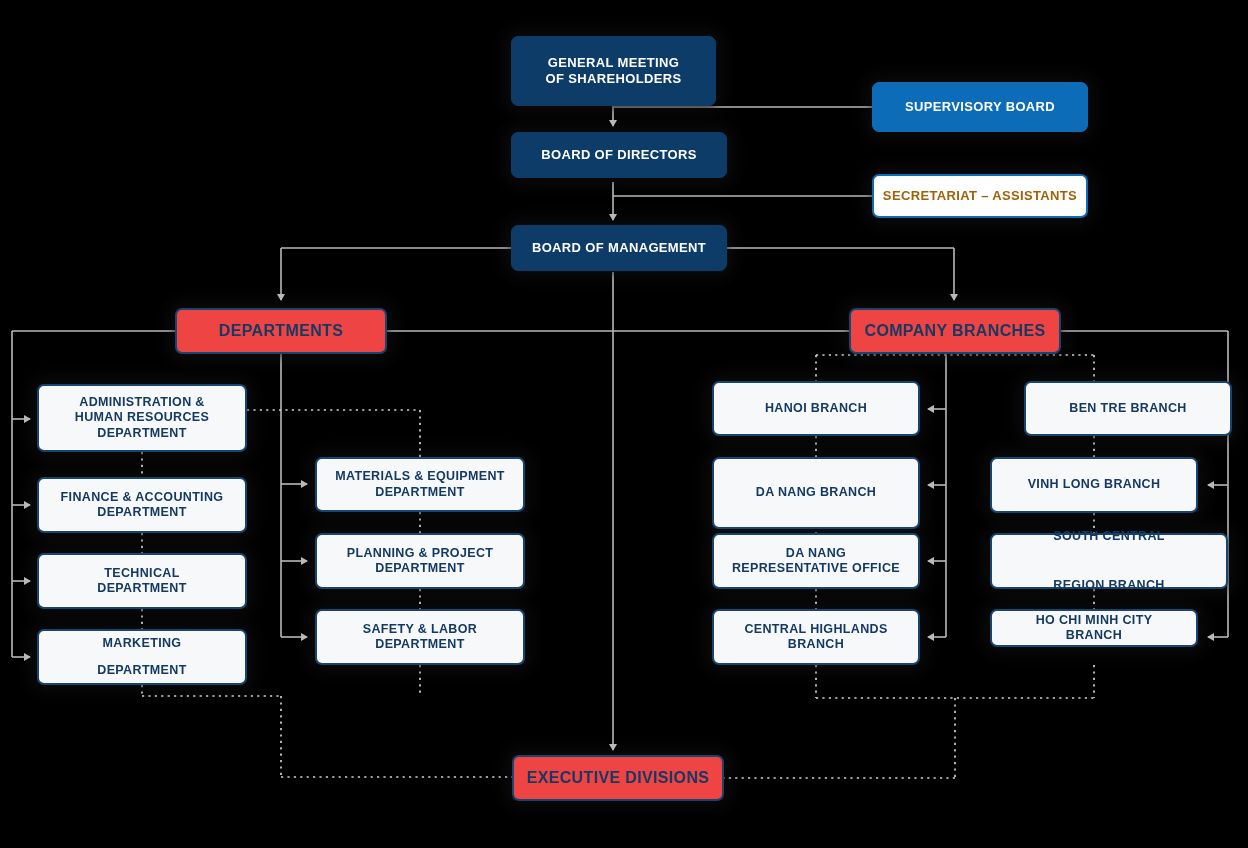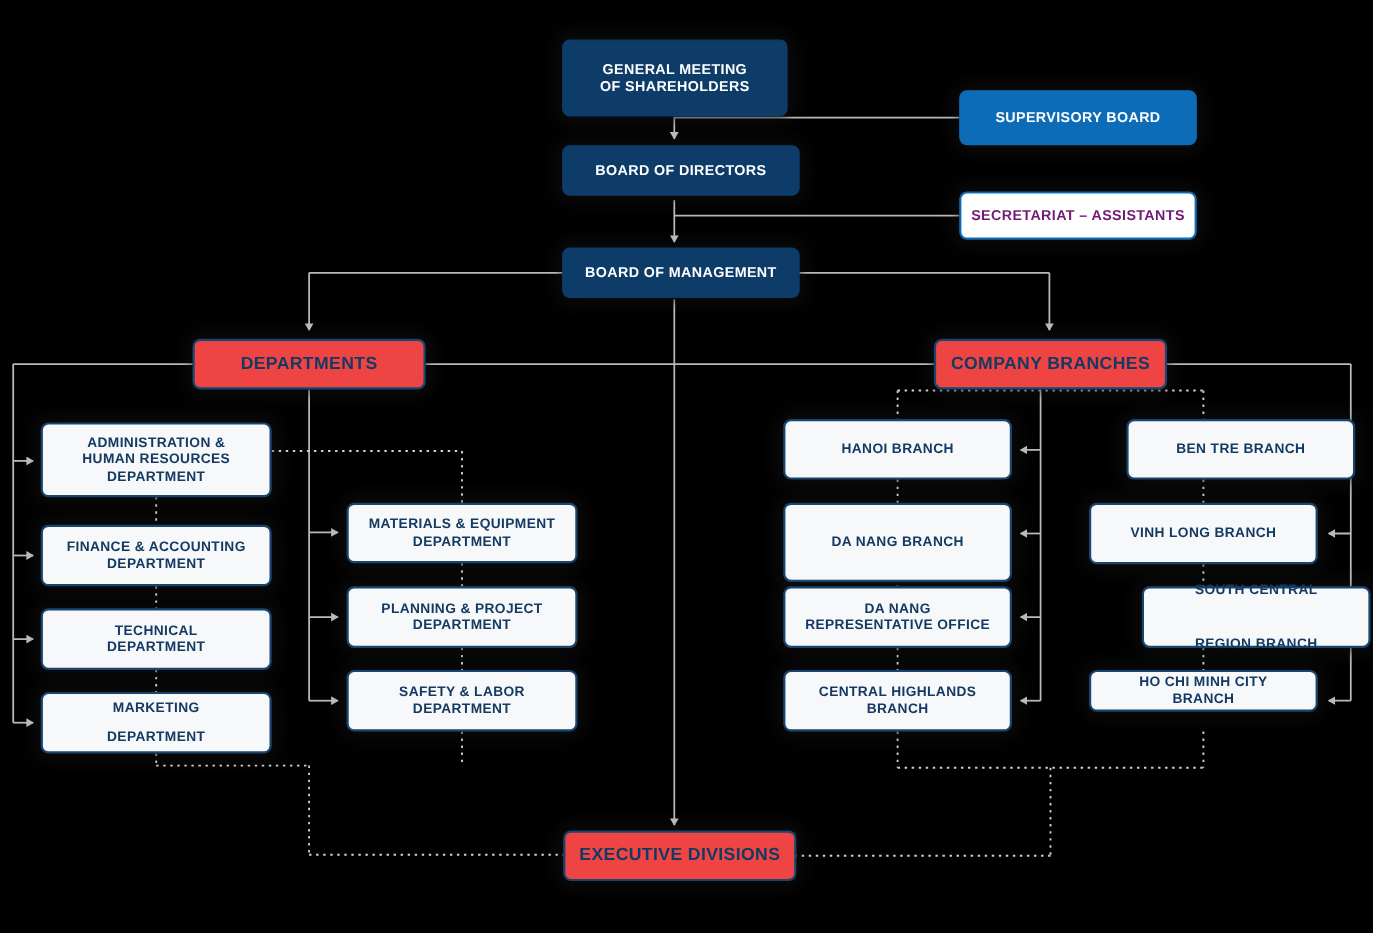--- a/index.html
+++ b/index.html
@@ -33,21 +33,21 @@
   
   .navy{
     background:#0d3c68;color:#ffffff;border:1px solid #0d3c68;
     font-size:13px;
   }
   .bright{
     background:#0d6cb8;color:#ffffff;border:1px solid #0d6cb8;
     font-size:13px;
   }
   .white-bright{
-    background:#ffffff;color:#701a75;border:2px solid #0d6cb8;
+    background:#ffffff;color:#a16207;border:2px solid #0d6cb8;
     font-size:13px;
   }
   .white-navy{
     background:#ef4444;color:#143a63;border:2px solid #17456f;
     font-size:16px;
   }
   .leaf{
     background:#f7f8fa;color:#143a63;border:2px solid #17456f;
     font-size:12.5px;
   }
@@ -233,21 +233,21 @@
     <span>CENTRAL HIGHLANDS</span>
     <span>BRANCH</span>
   </div>
 
   <div class="node leaf" style="left:990px;top:381px;width:208px;height:55px;flex-direction:column;margin-left:34px;">
     <span>BEN TRE BRANCH</span>
   </div>
   <div class="node leaf" style="left:990px;top:457px;width:208px;height:56px;flex-direction:column;">
     <span>VINH LONG BRANCH</span>
   </div>
-  <div class="node leaf" style="left:1038px;top:533px;width:208px;height:56px;flex-direction:column;gap:33px;">
+  <div class="node leaf" style="left:990px;top:533px;width:238px;height:56px;flex-direction:column;gap:33px;">
     <span>SOUTH CENTRAL</span>
     <span>REGION BRANCH</span>
   </div>
   <div class="node leaf" style="left:990px;top:609px;width:208px;height:38px;flex-direction:column;">
     <span>HO CHI MINH CITY</span>
     <span>BRANCH</span>
   </div>
 
 </div>
 

